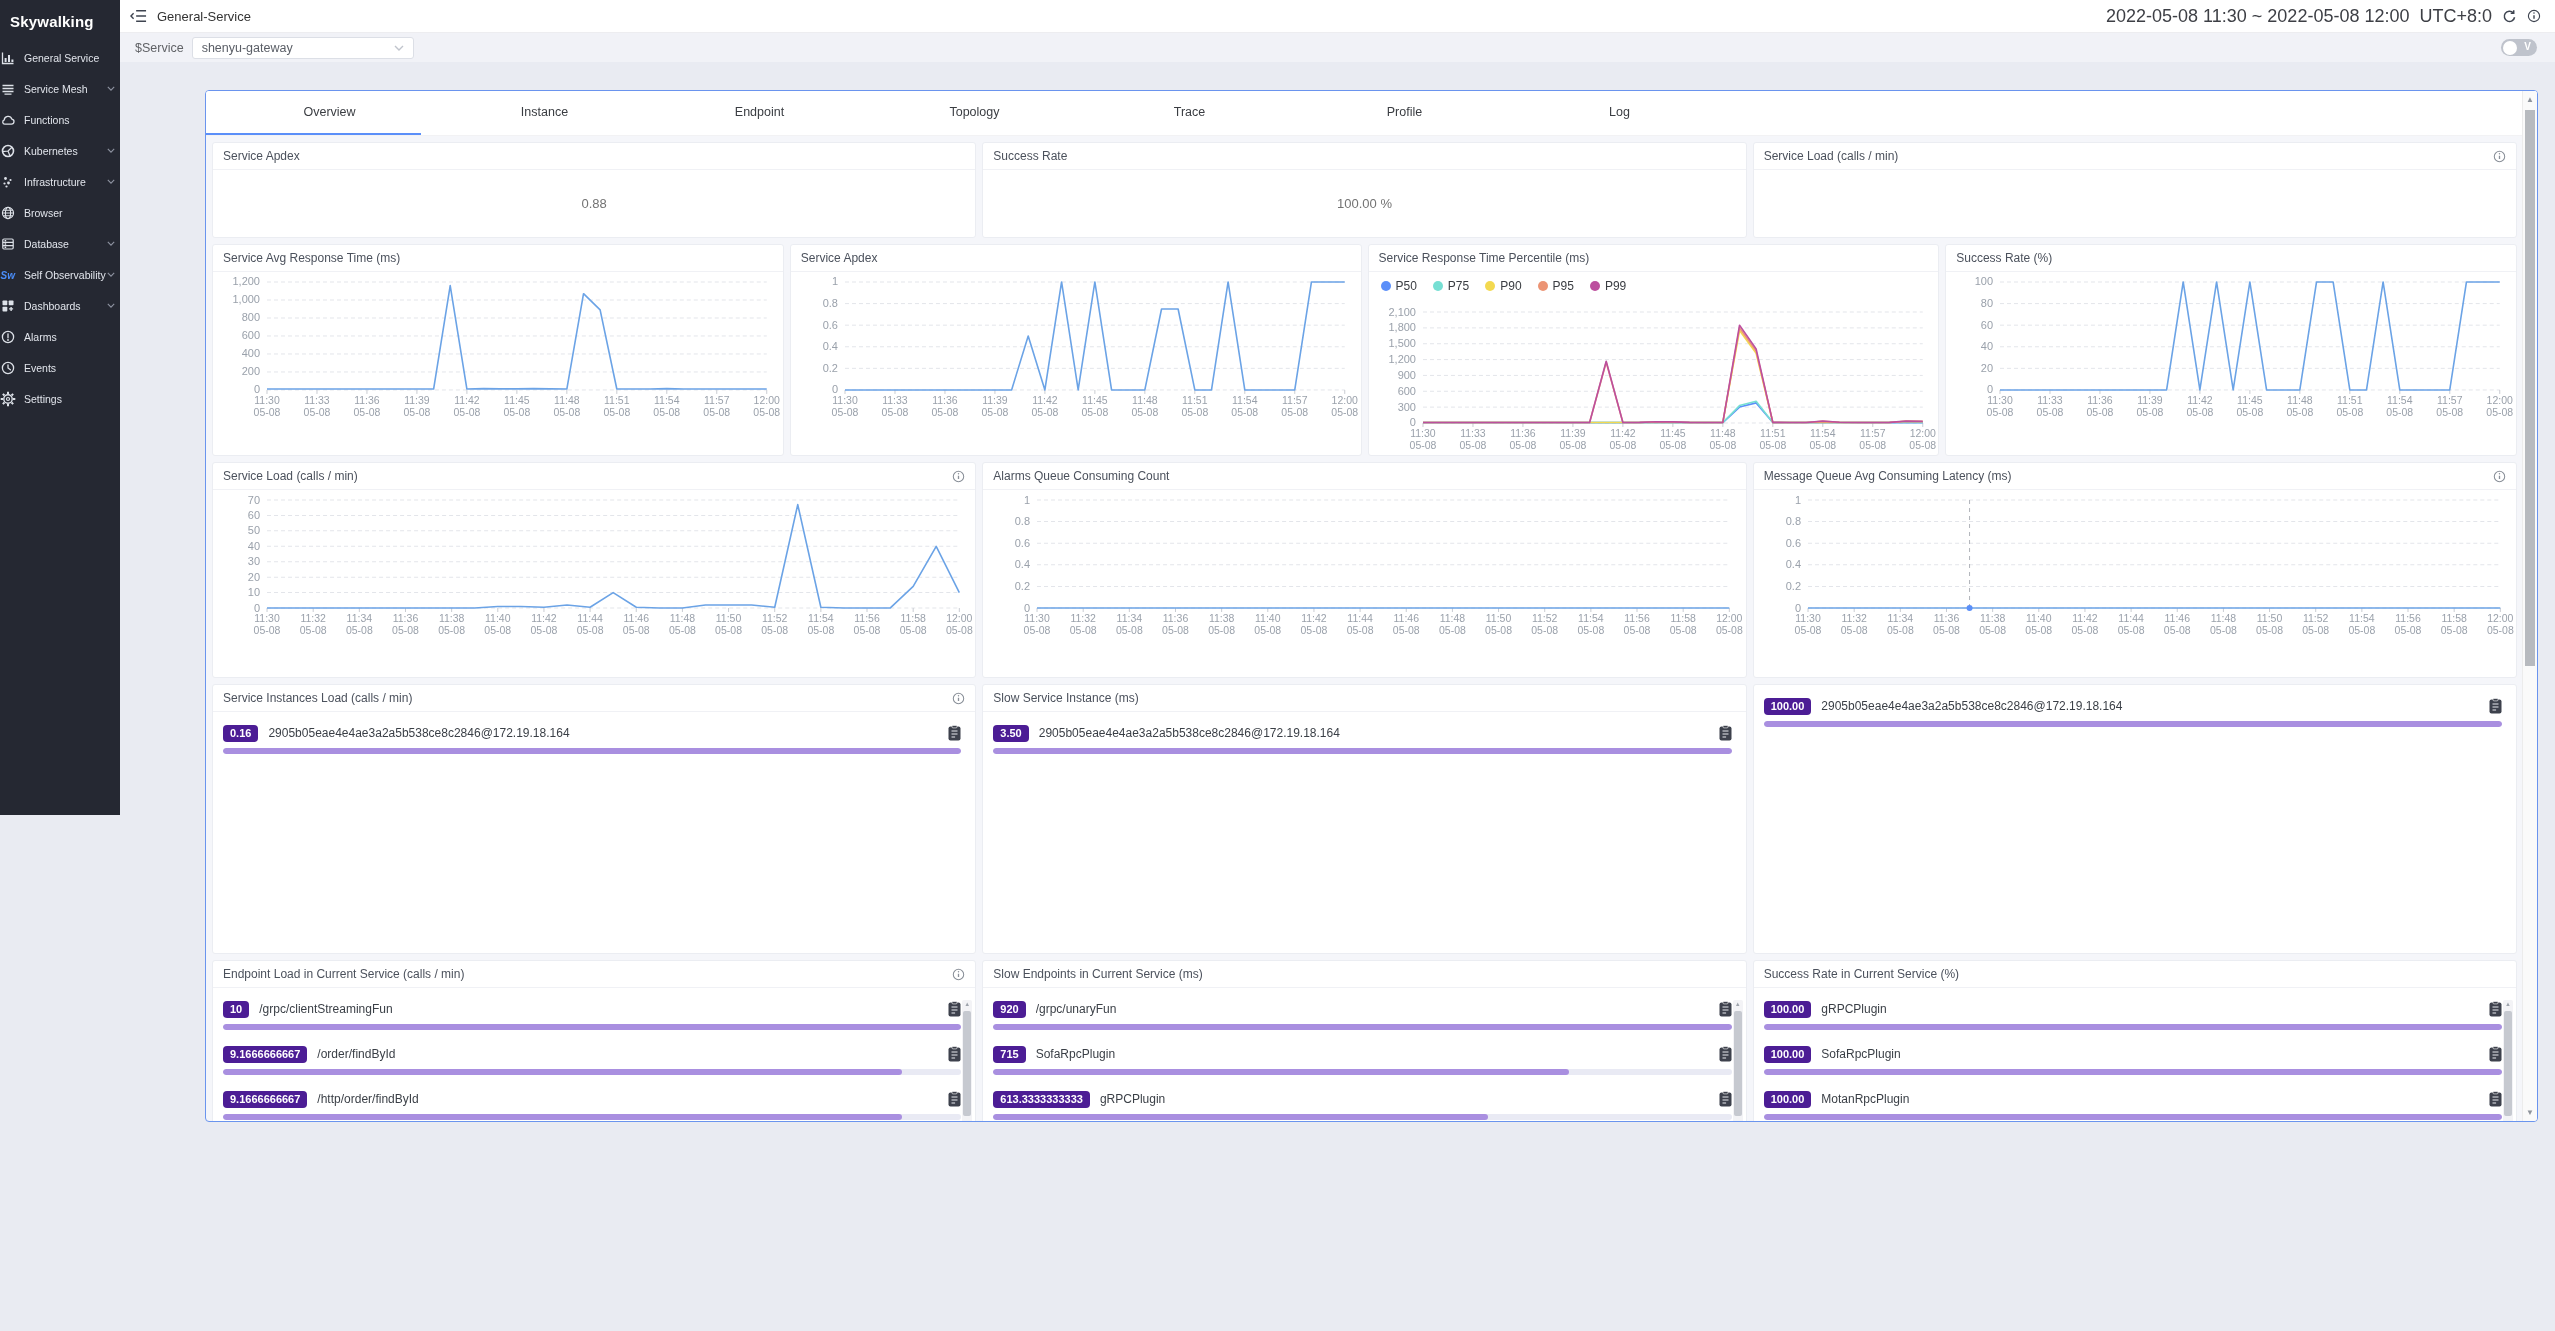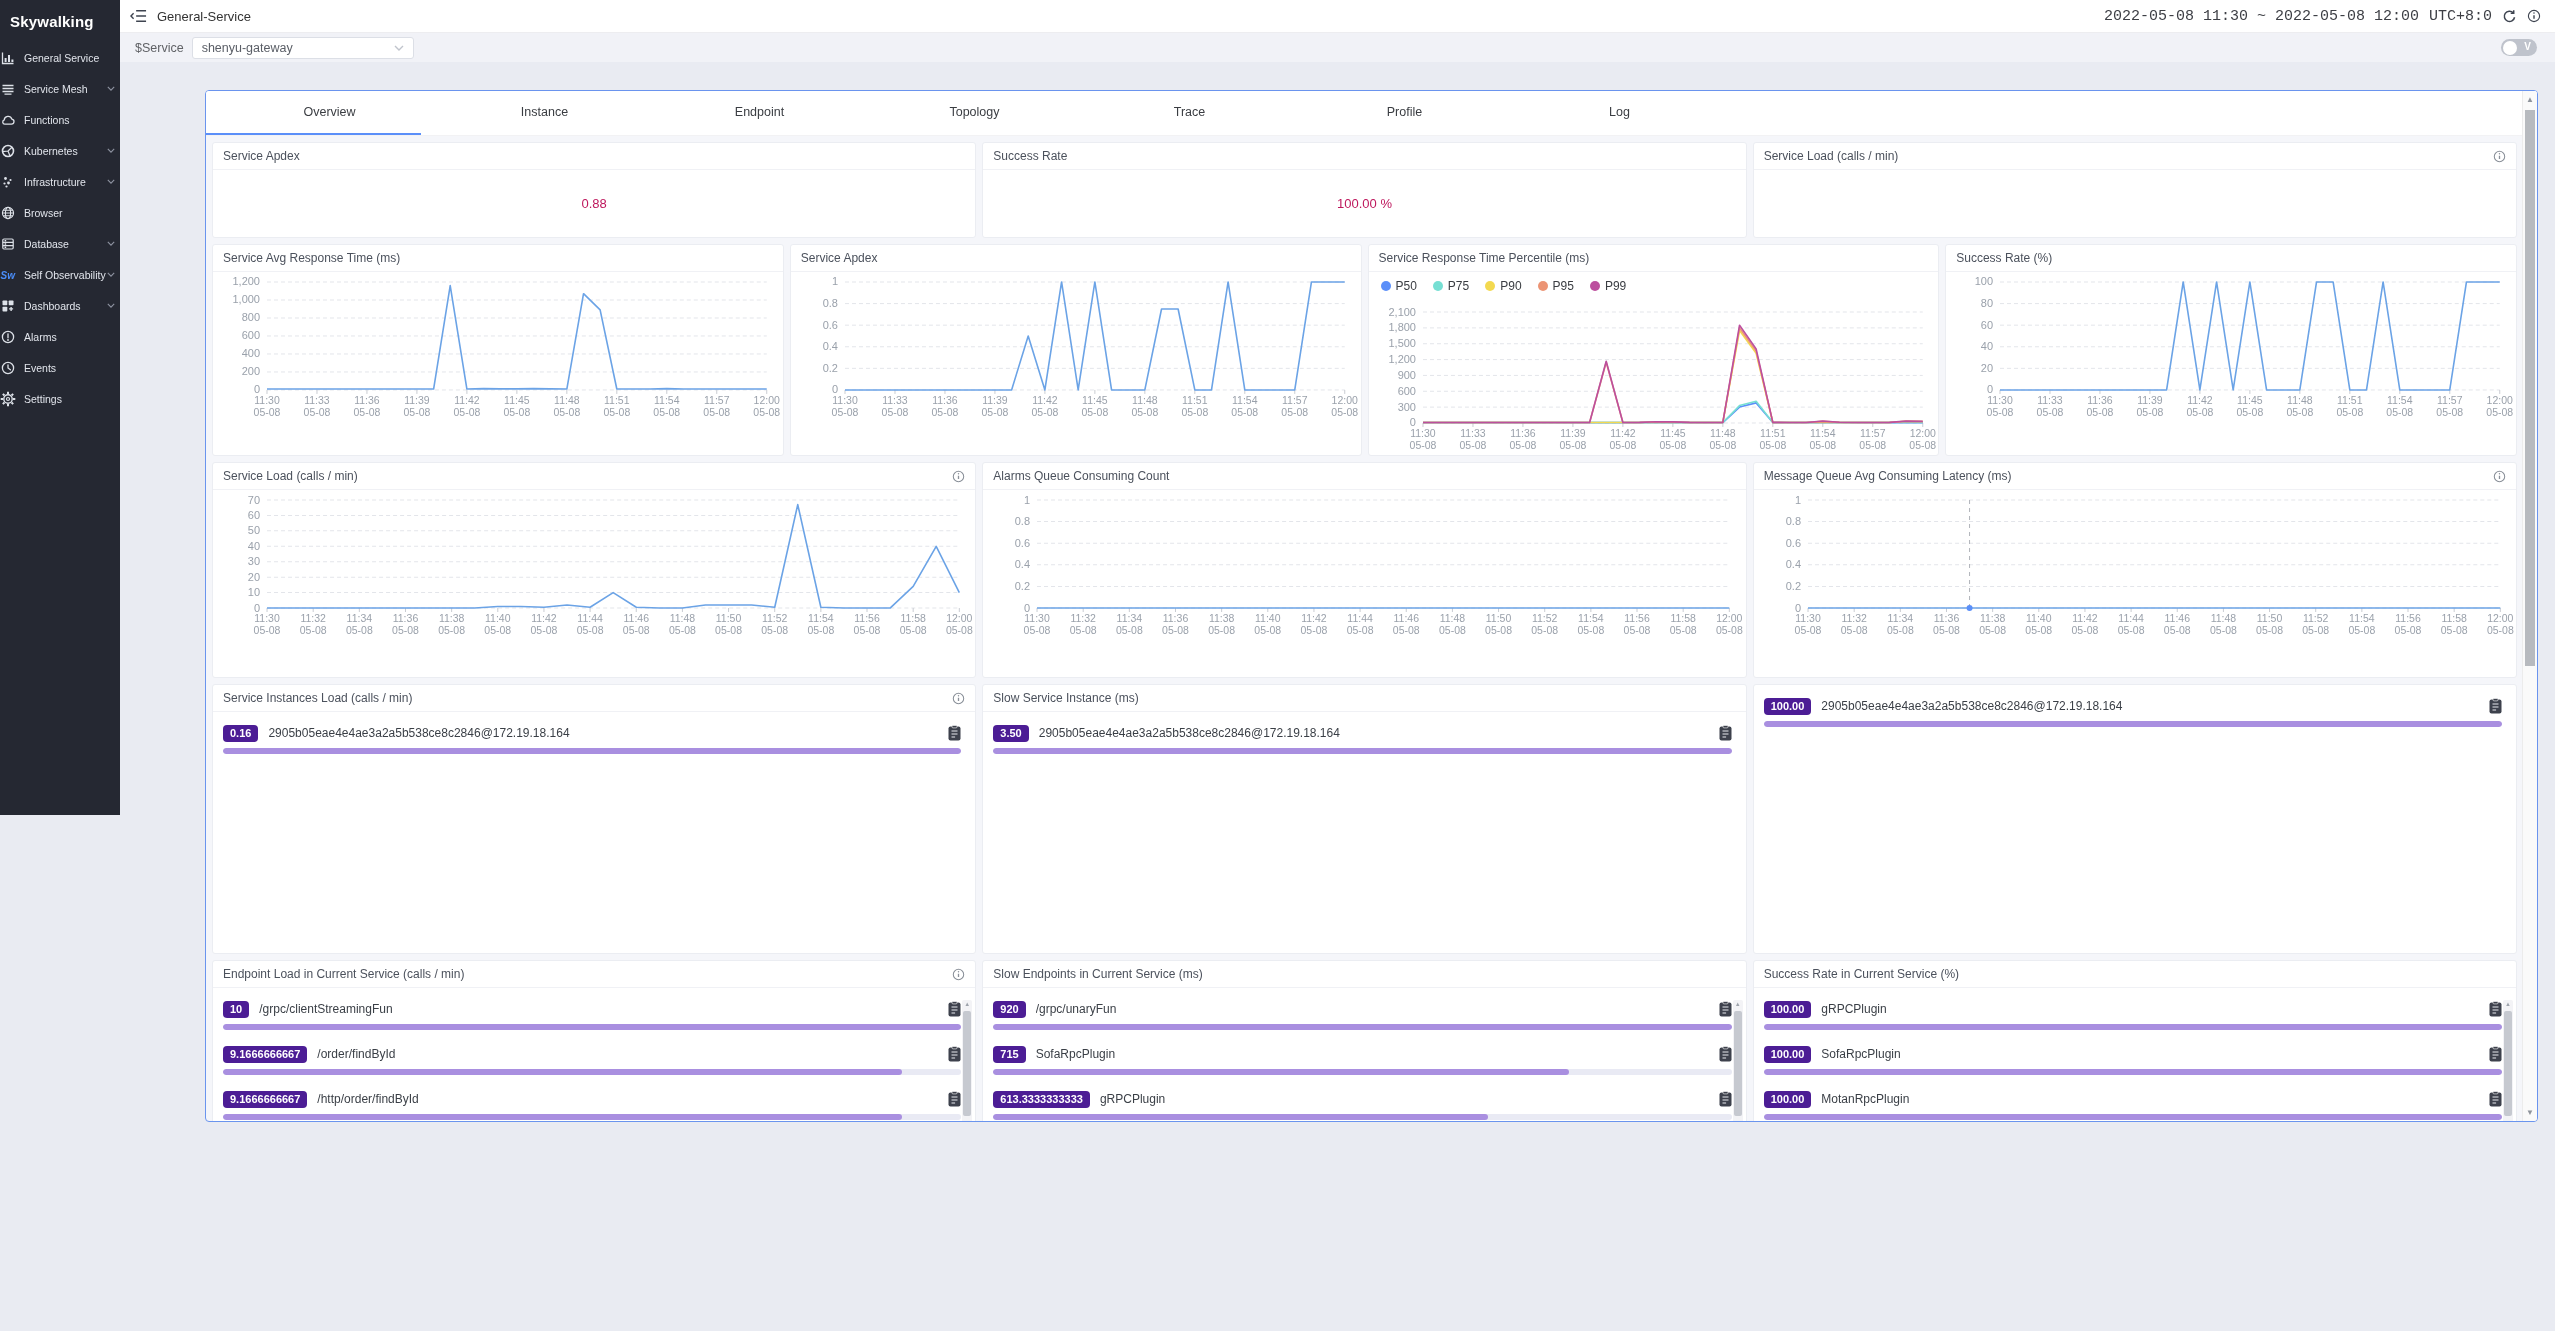--- a/index.html
+++ b/index.html
@@ -13,21 +13,21 @@
   .nav-icon { width:16px; height:16px; margin-right:8px; flex:none; display:flex; align-items:center; justify-content:center; }
   .nav-icon svg { width:16px; height:16px; }
   .nav-label { font-size:10.5px; white-space:nowrap; flex:1; }
   .nav-chevron { margin-right:5px; display:flex; align-items:center; }
 
   
   .main { margin-left:120px; height:100%; }
   .topbar { height:33px; background:#fff; display:flex; align-items:center; justify-content:space-between; padding:0 14px 0 10px; border-bottom:1px solid #ededf0; }
   .topbar-left { display:flex; align-items:flex-start; gap:10px; }
   .page-title { font-size:13px; color:#333; }
-  .topbar-right { display:flex; align-items:center; gap:10px; font-size:15px; color:#3d3f45;font-family:Liberation Mono, monospace; }
+  .topbar-right { display:flex; align-items:center; gap:10px; font-size:18px; color:#3d3f45; }
   .icon-btn { display:flex; align-items:center; cursor:pointer; }
 
   .filterbar { height:29px; background:#f1f2f7; display:flex; align-items:center; padding:0 18px 0 15px; }
   .filter-label { font-size:12.5px; color:#606266; margin-right:8px; }
   .select { width:222px; height:22px; background:#fff; border:1px solid #dcdfe6; border-radius:3px; display:flex; align-items:center; justify-content:space-between; padding:0 9px; font-size:12.5px; color:#5a5e66; cursor:pointer; }
   .toggle { margin-left:auto; width:36px; height:17px; border-radius:9px; background:#bfc3cc; position:relative; cursor:pointer; }
   .toggle .knob { position:absolute; left:1.5px; top:1.5px; width:14px; height:14px; border-radius:50%; background:#fff; }
   .toggle .tlabel { position:absolute; right:6px; top:2px; font-size:10px; font-weight:bold; color:#fff; }
 
   .content { padding:28px 0 0 85px; }
@@ -39,21 +39,21 @@
   .row { display:grid; gap:6px; margin-bottom:6px; }
   .r-stats  { grid-template-columns:repeat(3,1fr); height:96px; }
   .r-ch4    { grid-template-columns:repeat(4,1fr); height:212px; }
   .r-ch3    { grid-template-columns:repeat(3,1fr); height:216px; }
   .r-ls1    { grid-template-columns:repeat(3,1fr); height:270px; }
   .r-ls2    { grid-template-columns:repeat(3,1fr); height:230px; }
 
   .card { background:#fff; border:1px solid #ebedf2; border-radius:3px; display:flex; flex-direction:column; min-width:0; position:relative; overflow:hidden; }
   .card-h { display:flex; align-items:center; justify-content:space-between; padding:5px 10px; border-bottom:1px solid #f0f1f5; font-size:12px; color:#4b515c; flex:none; height:27px; }
   .card-b { flex:1; position:relative; min-height:0; }
-  .stat-val { position:absolute; inset:0; display:flex; align-items:center; justify-content:center; font-size:13px; color:#be185d;text-align:center; }
+  .stat-val { position:absolute; inset:0; display:flex; align-items:center; justify-content:center; font-size:13px; color:#737373;text-align:center; }
 
   .legend { position:absolute; top:7px; left:12px; display:flex; gap:16px; font-size:12px; color:#3a3d42; z-index:2; }
   .legend .li { display:flex; align-items:center; }
   .legend i { width:10px; height:10px; border-radius:50%; display:inline-block; margin-right:5px; }
   svg.chart { position:absolute; left:0; right:0; bottom:0; top:0; width:100%; cursor:crosshair; }
   svg.chart.with-legend { top:30px; height:calc(100% - 30px); }
   svg.chart text { font-family:"Liberation Sans",sans-serif; }
 
   .list-b { padding:10px 14px 0 10px; position:relative; }
   .list-row { margin-bottom:13px; }

